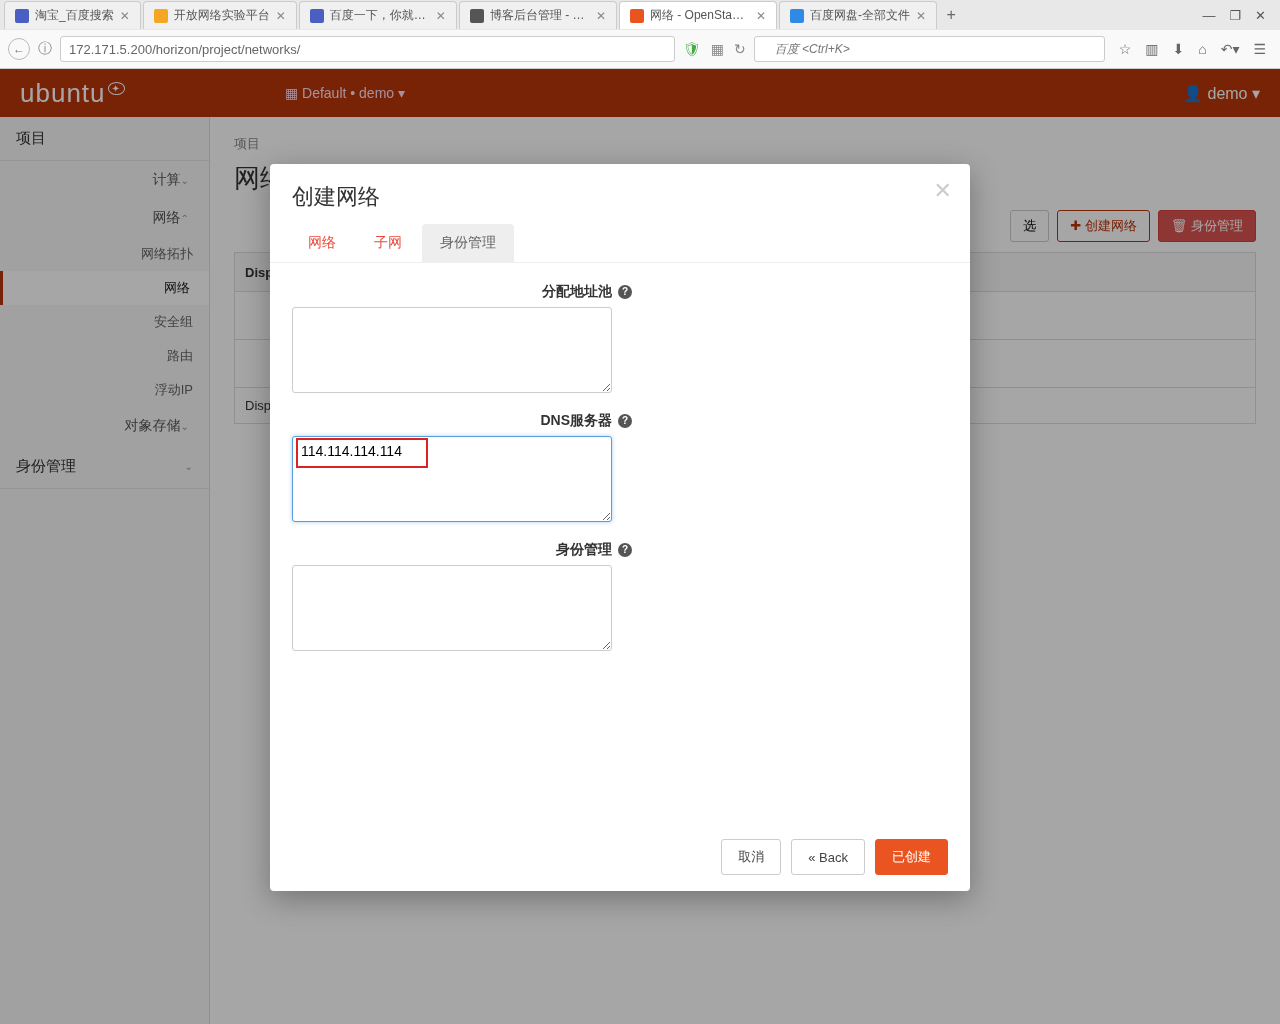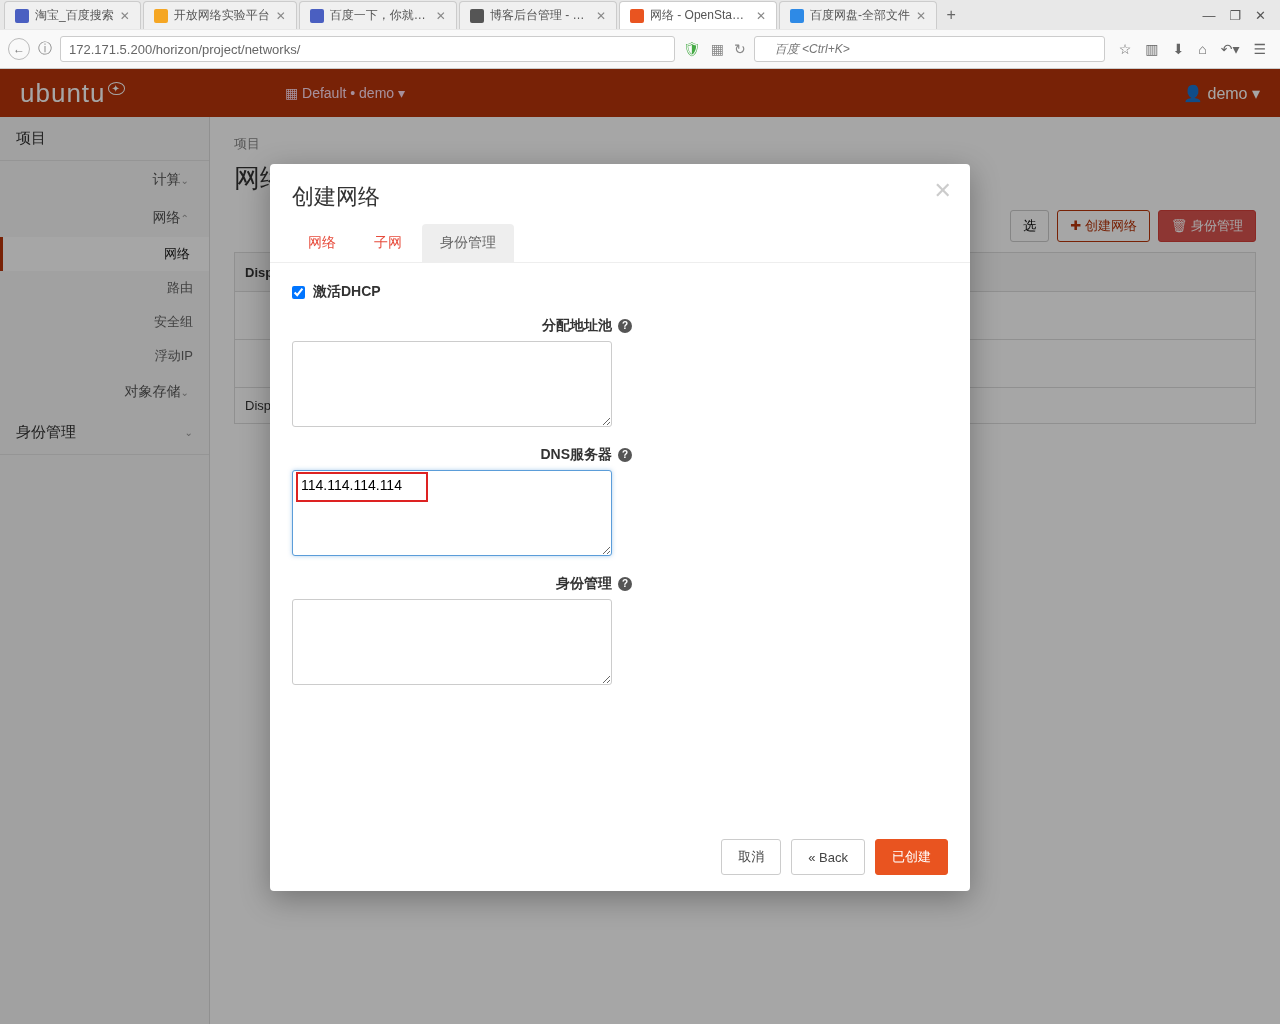--- a/index.html
+++ b/index.html
@@ -156,23 +156,24 @@
           <span>项目</span>
         </div>
       <div class="subsection">
           <span>计算</span>
           <span class="chev">⌄</span>
         </div>
       <div class="subsection">
           <span>网络</span>
           <span class="chev">⌃</span>
         </div>
+      <div class="item">网络拓扑</div>
       <div class="item active">网络</div>
+      <div class="item">安全组</div>
       <div class="item">路由</div>
-      <div class="item">安全组</div>
       <div class="item">浮动IP</div>
       <div class="subsection">
           <span>对象存储</span>
           <span class="chev">⌄</span>
         </div>
       <div class="section">
           <span>身份管理</span>
           <span class="chev">⌄</span>
         </div>
     </div>
@@ -226,24 +227,20 @@
       <div class="modal-title">创建网络</div>
       <span class="modal-close">✕</span>
     </div>
     <div class="modal-tabs">
       <div class="modal-tab">网络</div>
       <div class="modal-tab">子网</div>
       <div class="modal-tab active">身份管理</div>
     </div>
     <div class="modal-body">
       <div class="form-col">
-        <div class="checkbox-row">
-          <input type="checkbox" checked="" style="">
-          <span>激活DHCP</span>
-        </div>
         <div class="form-group">
           <div class="form-label">
               <span>分配地址池</span>
               <span class="help-icon">?</span>
             </div>
           <textarea class="form-control" style=""></textarea>
         </div>
         <div class="form-group" style="position:relative">
           <div class="form-label">
               <span>DNS服务器</span>

